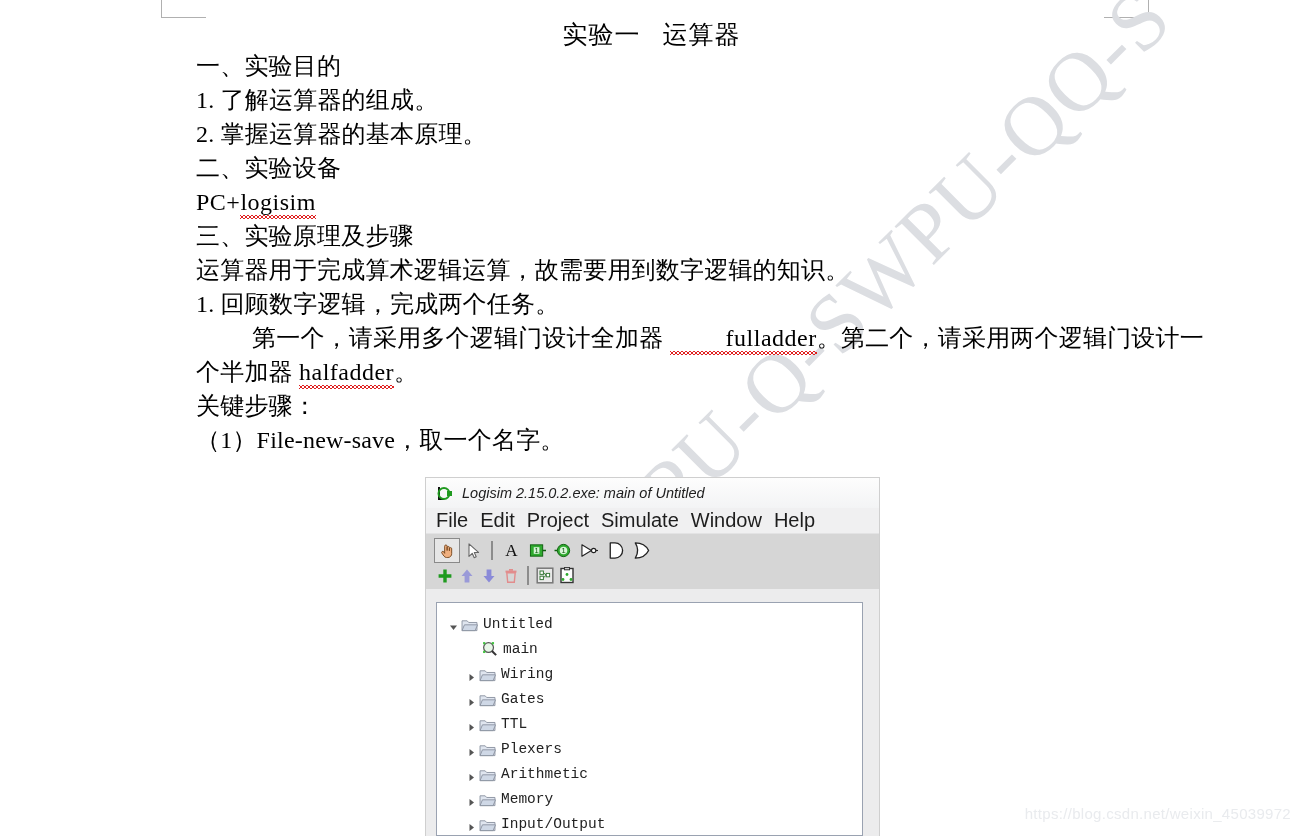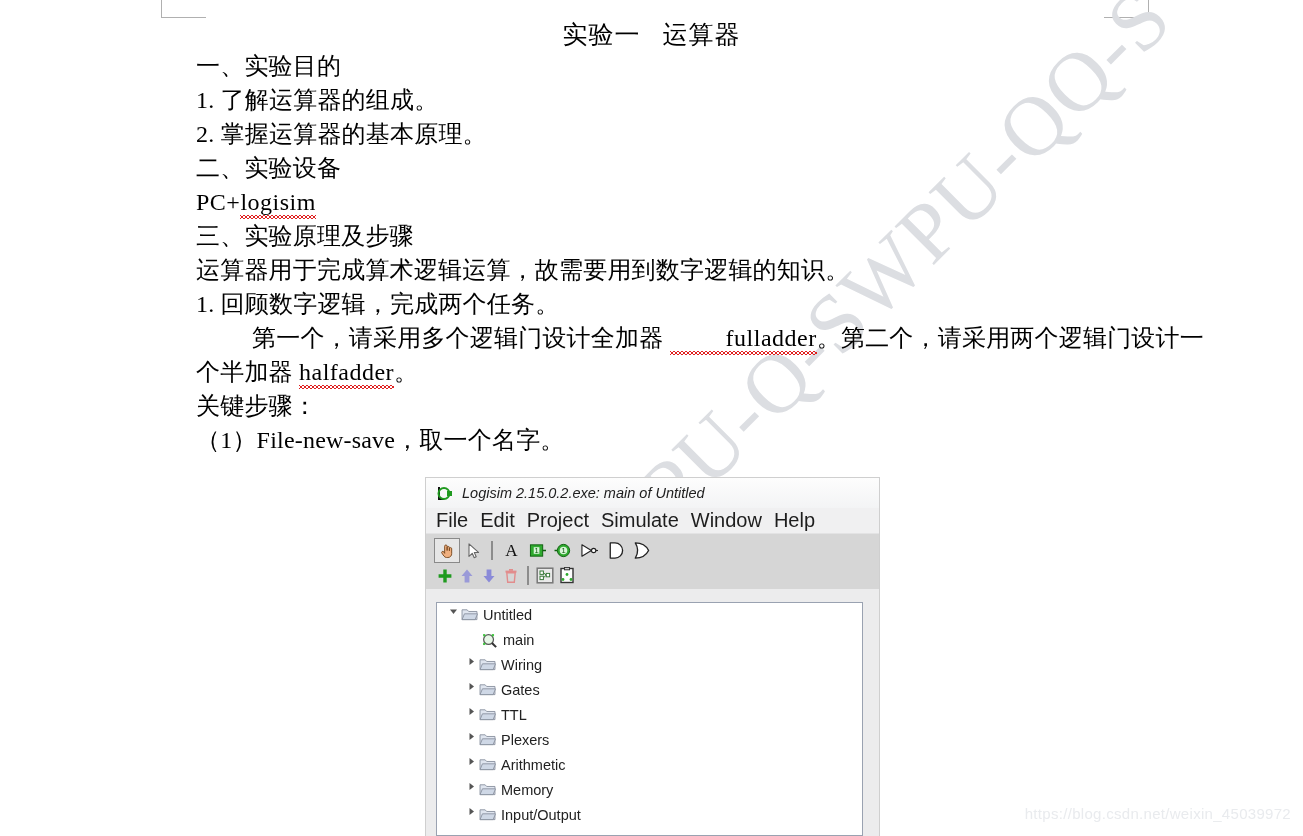--- a/index.html
+++ b/index.html
@@ -201,23 +201,24 @@
     right: 16px;
     bottom: 0;
     background: #ffffff;
     border: 1px solid #9aa2b1;
     box-sizing: border-box;
     padding: 4px 0 0 6px;
     overflow: hidden;
   }
   .tree-row {
     display: flex;
-    align-items: flex-start;
+    align-items: flex-end;
     height: 25px;
     white-space: nowrap;
+    font-family: Liberation Mono, monospace;
   }
   .tw {
     width: 16px;
     display: flex;
     align-items: center;
     justify-content: center;
     flex: 0 0 auto;
   }
   .tree-label {
     font-size: 14.5px;

